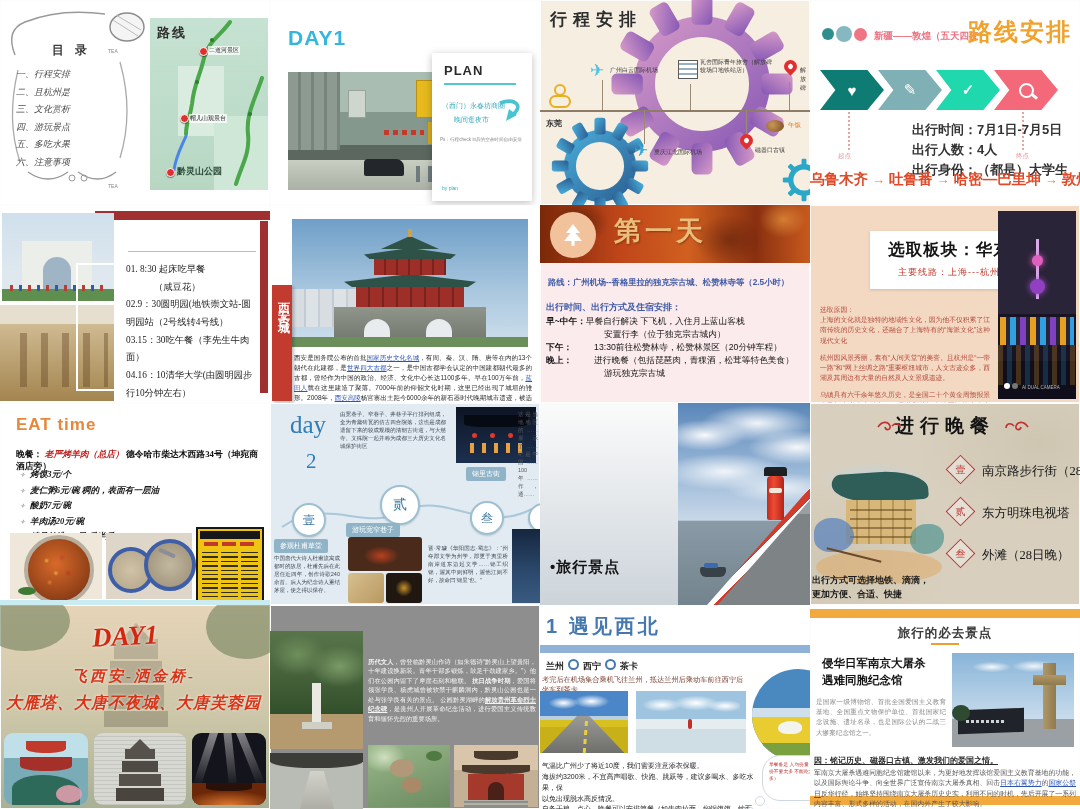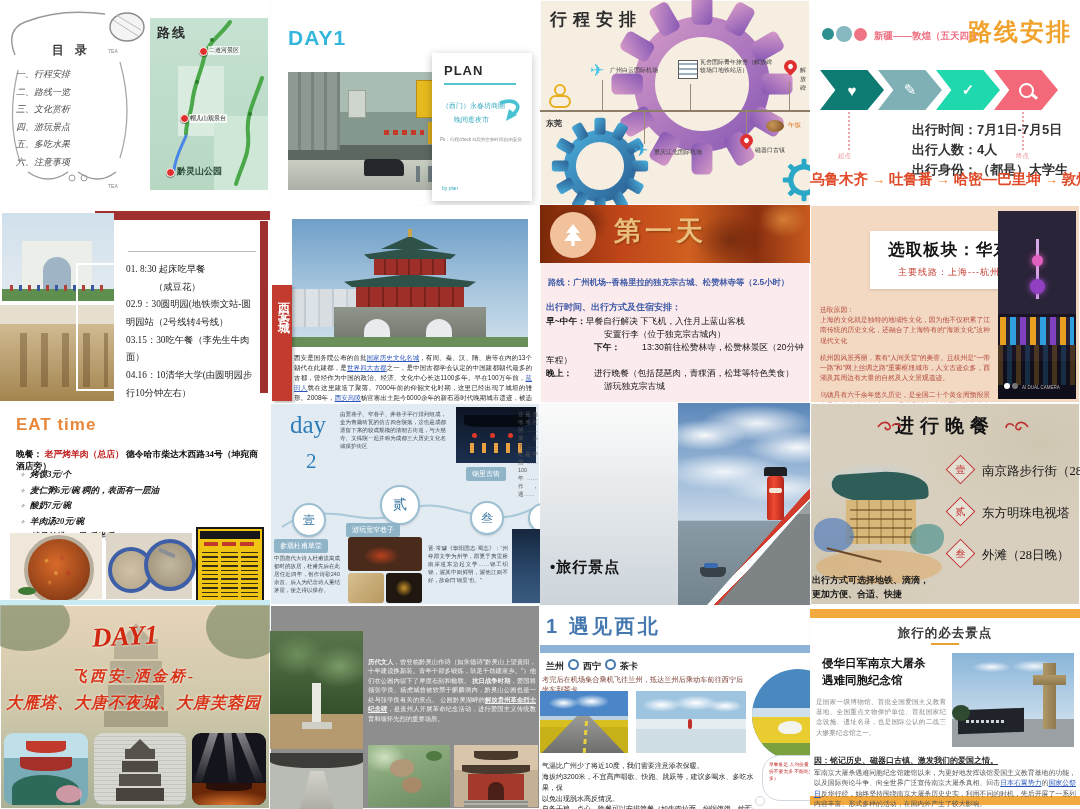--- a/index.html
+++ b/index.html
@@ -50,21 +50,21 @@
       <path d="M120 62 Q134 112 120 158" stroke="#aaa" stroke-width="1.3" fill="none"></path>
       <path d="M28 172 Q48 186 68 172 M78 172 Q98 186 116 172" stroke="#999" stroke-width="1.3" fill="none"></path>
       <circle cx="72" cy="178" r="3" fill="none" stroke="#999"></circle>
         <circle cx="84" cy="178" r="3" fill="none" stroke="#999"></circle>
     </svg>
     <div class="ab fs" style="left:52px;top:42px;font-size:12px;font-weight:bold;letter-spacing:4px;color:#3c3c3c;">目 录</div>
     <div class="ab" style="left:108px;top:48px;font-size:5px;color:#888;">TEA</div>
     <div class="ab" style="left:108px;top:183px;font-size:5px;color:#888;">TEA</div>
     <div class="ab fs" style="left:16px;top:66px;font-size:9px;color:#4a4a4a;line-height:17.5px;font-style:italic;">
       <div>一、行程安排</div>
-      <div>二、路线一览</div>
+      <div>二、且杭州是</div>
       <div>三、文化赏析</div>
       <div>四、游玩景点</div>
       <div>五、多吃水果</div>
       <div>六、注意事项</div>
     </div>
     <div class="ab" style="left:150px;top:18px;width:118px;height:172px;background:linear-gradient(180deg,#c6e2d2,#b7d7c3);">
       <div class="ab" style="left:28px;top:48px;width:46px;height:70px;background:#d9ecdf;"></div>
       <div class="ab" style="left:64px;top:98px;width:54px;height:74px;background:#cfe7d7;"></div>
       <div class="ab" style="left:7px;top:6px;font-size:13px;font-weight:bold;color:#2e2e2e;letter-spacing:2px;">路线</div>
       <svg class="ab" style="left:0;top:0" width="118" height="172" viewBox="0 0 118 172">
@@ -295,21 +295,21 @@
           <polygon points="11,7 2,18 20,18" fill="#fff"></polygon>
           <rect x="9.4" y="18" width="3.2" height="5" fill="#fff"></rect>
       </svg>
     </div>
     <div class="ab fs" style="left:74px;top:8px;font-size:27px;font-weight:bold;color:#e9bd7c;text-shadow:1px 1px 2px rgba(110,40,0,.6);letter-spacing:4px;">第一天</div>
     <div class="ab" style="left:8px;top:72px;right:6px;font-size:8.3px;font-weight:bold;color:#3f5ba8;">路线：广州机场--香格里拉的独克宗古城、松赞林寺等（2.5小时）</div>
     <div class="ab" style="left:6px;top:96px;font-size:9px;font-weight:bold;color:#3f5ba8;">出行时间、出行方式及住宿安排：</div>
     <div class="ab" style="left:6px;top:110px;right:4px;font-size:8.7px;color:#141414;line-height:1.5;">
       <div><b>早~中午：</b><span>早餐自行解决 下飞机，入住月上蓝山客栈</span></div>
       <div style="padding-left:58px;"><span>安置行李（位于独克宗古城内）</span></div>
-      <div><b style="margin-right:22px;margin-left:48px;">下午：</b><span>13:30前往松赞林寺，松赞林景区（20分钟车程）</span></div>
+      <div><b style="margin-right:22px;">下午：</b><span>13:30前往松赞林寺，松赞林景区（20分钟车程）</span></div>
       <div><b style="margin-right:22px;">晚上：</b><span>进行晚餐（包括琵琶肉，青稞酒，松茸等特色美食）</span></div>
       <div style="padding-left:58px;"><span>游玩独克宗古城</span></div>
     </div>
   </div>
 
   <div class="sl" style="background:#f4d9c2;">
     <div class="ab" style="left:60px;top:26px;width:194px;height:58px;background:#fff;box-shadow:0 1px 3px rgba(0,0,0,.15);text-align:center;">
       <div style="margin-top:8px;font-size:16.5px;font-weight:bold;color:#141414;letter-spacing:1px;">选取板块：华东地区</div>
       <div style="margin-top:5px;font-size:9px;color:#c43b2e;letter-spacing:1px;">主要线路：上海---杭州----乌镇</div>
     </div>
@@ -328,21 +328,21 @@
       <div class="ab" style="left:6px;bottom:10px;width:6px;height:6px;border-radius:50%;background:#fff;"></div>
       <div class="ab" style="left:14px;bottom:10px;width:6px;height:6px;border-radius:50%;background:#777;"></div>
       <div class="ab" style="left:24px;bottom:9px;font-size:4.5px;color:#bbb;">AI DUAL CAMERA</div>
     </div>
   </div>
 
   <div class="sl">
     <div class="ab" style="left:16px;top:12px;font-size:17px;font-weight:bold;color:#e8873a;letter-spacing:1px;">EAT time</div>
     <div class="ab fs" style="left:16px;top:46px;right:6px;font-size:8.8px;color:#111;">
       <b>晚餐：</b>
-      <b class="fs" style="color:#c02020;text-align:center;">老严烤羊肉（总店）</b>
+      <b class="fs" style="color:#c02020;font-style:italic;text-align:center;">老严烤羊肉（总店）</b>
       <span style="font-weight:bold;">德令哈市柴达木西路34号（坤宛商酒店旁）</span>
     </div>
     <div class="ab fs" style="left:20px;top:64px;font-size:8.6px;font-style:italic;font-weight:bold;color:#1a1a1a;line-height:14.5px;">
       <div><span style="color:#999;font-size:6px;margin-right:5px;">✧</span><span>烤馍3元/个</span></div>
       <div><span style="color:#999;font-size:6px;margin-right:5px;">✧</span><span>麦仁粥6元/碗 稠的，表面有一层油</span></div>
       <div><span style="color:#999;font-size:6px;margin-right:5px;">✧</span><span>酸奶7元/碗</span></div>
       <div><span style="color:#999;font-size:6px;margin-right:5px;">✧</span><span>羊肉汤20元/碗</span></div>
       <div><span style="color:#999;font-size:6px;margin-right:5px;">✧</span><span>精品羊排100元/斤半斤</span></div>
     </div>
     <div class="ab" style="left:10px;top:130px;width:92px;height:66px;background:#efe7da;">

